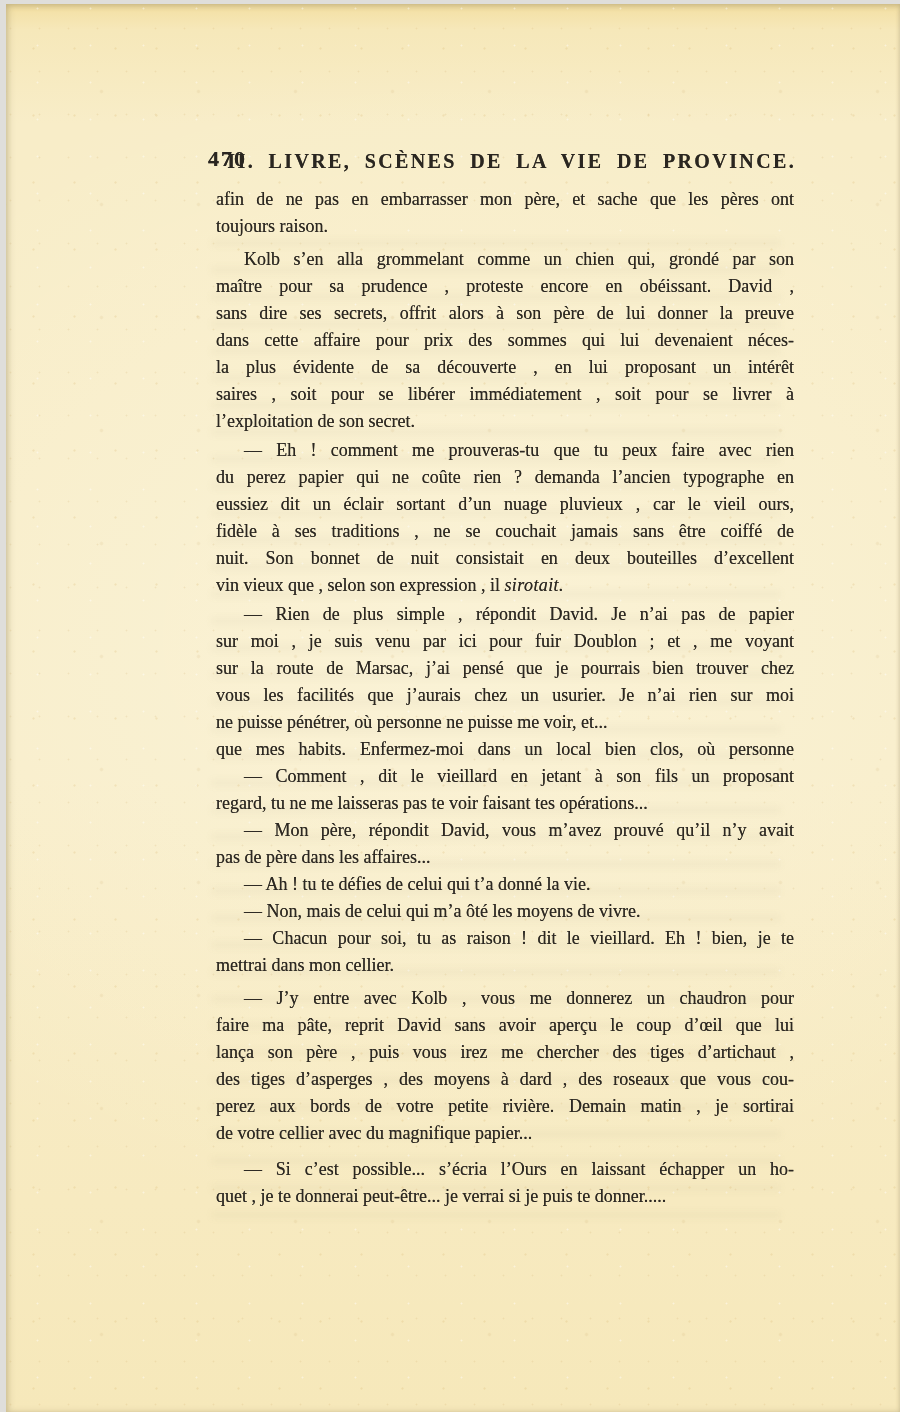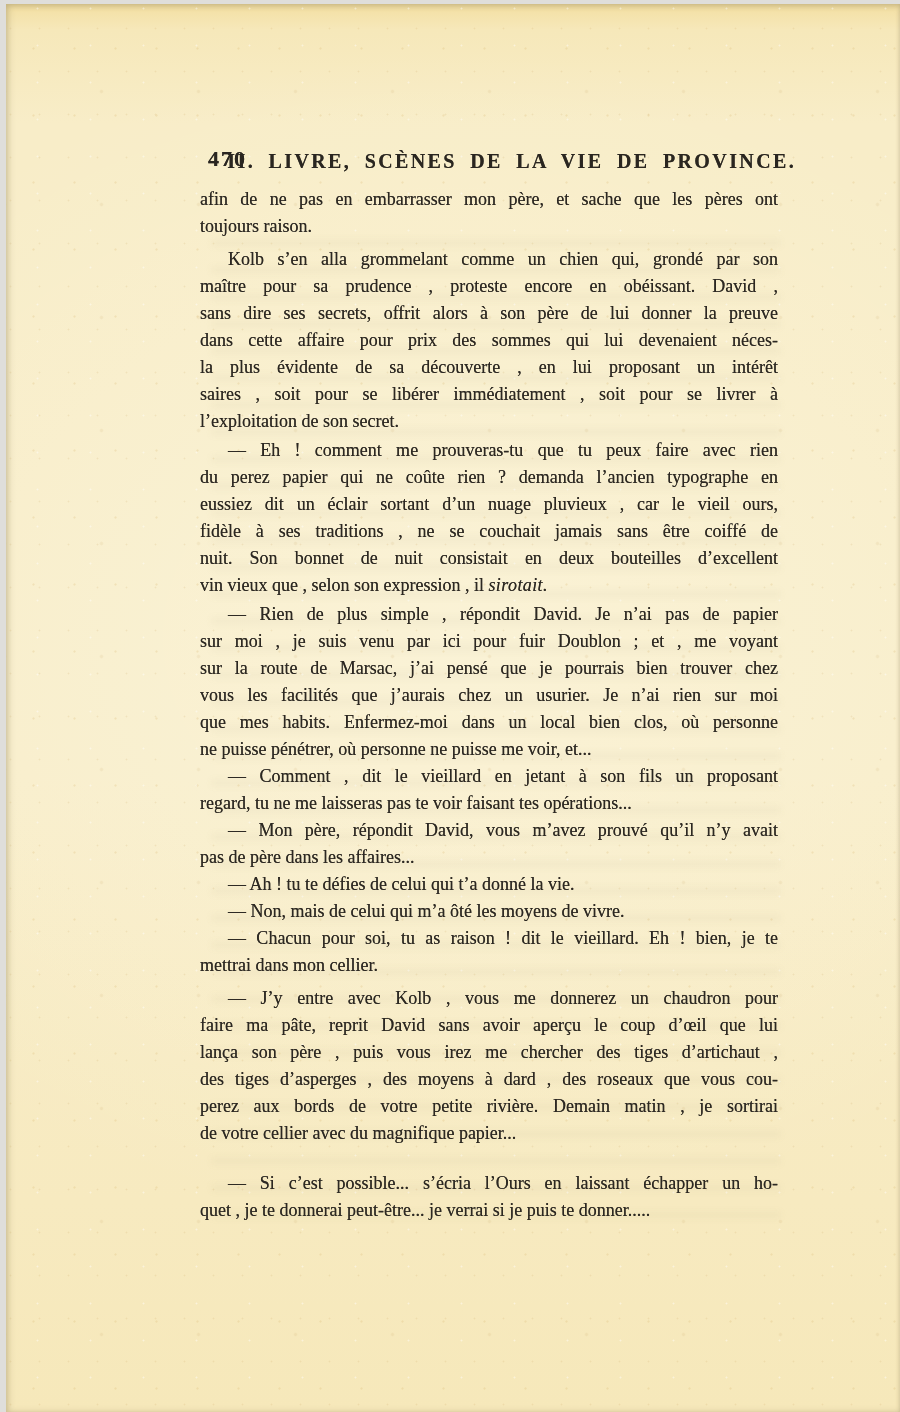--- a/index.html
+++ b/index.html
@@ -83,29 +83,29 @@
     white-space: nowrap;
     font-size: 20px;
     font-weight: 700;
     letter-spacing: 2.4px;
     word-spacing: 6px;
     text-shadow: 0 0 0.4px rgba(42,38,32,0.7);
   }
   
   .text-block {
     position: absolute;
-    left: 200px;
+    left: 216px;
     top: 186px;
     width: 578px;
     color: #2c2822;
   }
   .par { margin: 0; }
   .gap2 { margin-top: 2px; }
   .gap6 { margin-top: 6px; }
-  .gap9 { margin-top: 23px; }
+  .gap9 { margin-top: 9px; }
   .line {
     height: 27px;
     line-height: 27px;
     font-size: 18px;
     white-space: nowrap;
     text-align: justify;
     text-align-last: justify;
     text-shadow: 0 0 0.5px rgba(44,40,34,0.75);
   }
   .line.indent { padding-left: 28px; }
@@ -149,22 +149,22 @@
     <div class="line">fidèle à ses traditions , ne se couchait jamais sans être coiffé de</div>
     <div class="line">nuit. Son bonnet de nuit consistait en deux bouteilles d’excellent</div>
     <div class="line endpar"><span>vin vieux que , selon son expression , il </span><i>sirotait.</i></div>
   </div>
 
   <div class="par gap2">
     <div class="line indent">— Rien de plus simple , répondit David. Je n’ai pas de papier</div>
     <div class="line">sur moi , je suis venu par ici pour fuir Doublon ; et , me voyant</div>
     <div class="line">sur la route de Marsac, j’ai pensé que je pourrais bien trouver chez</div>
     <div class="line">vous les facilités que j’aurais chez un usurier. Je n’ai rien sur moi</div>
+    <div class="line endpar">ne puisse pénétrer, où personne ne puisse me voir, et...</div>
     <div class="line">que mes habits. Enfermez-moi dans un local bien clos, où personne</div>
-    <div class="line endpar">ne puisse pénétrer, où personne ne puisse me voir, et...</div>
   </div>
 
   <div class="par">
     <div class="line indent">— Comment , dit le vieillard en jetant à son fils un proposant</div>
     <div class="line endpar">regard, tu ne me laisseras pas te voir faisant tes opérations...</div>
   </div>
 
   <div class="par">
     <div class="line indent">— Mon père, répondit David, vous m’avez prouvé qu’il n’y avait</div>
     <div class="line endpar">pas de père dans les affaires...</div>

